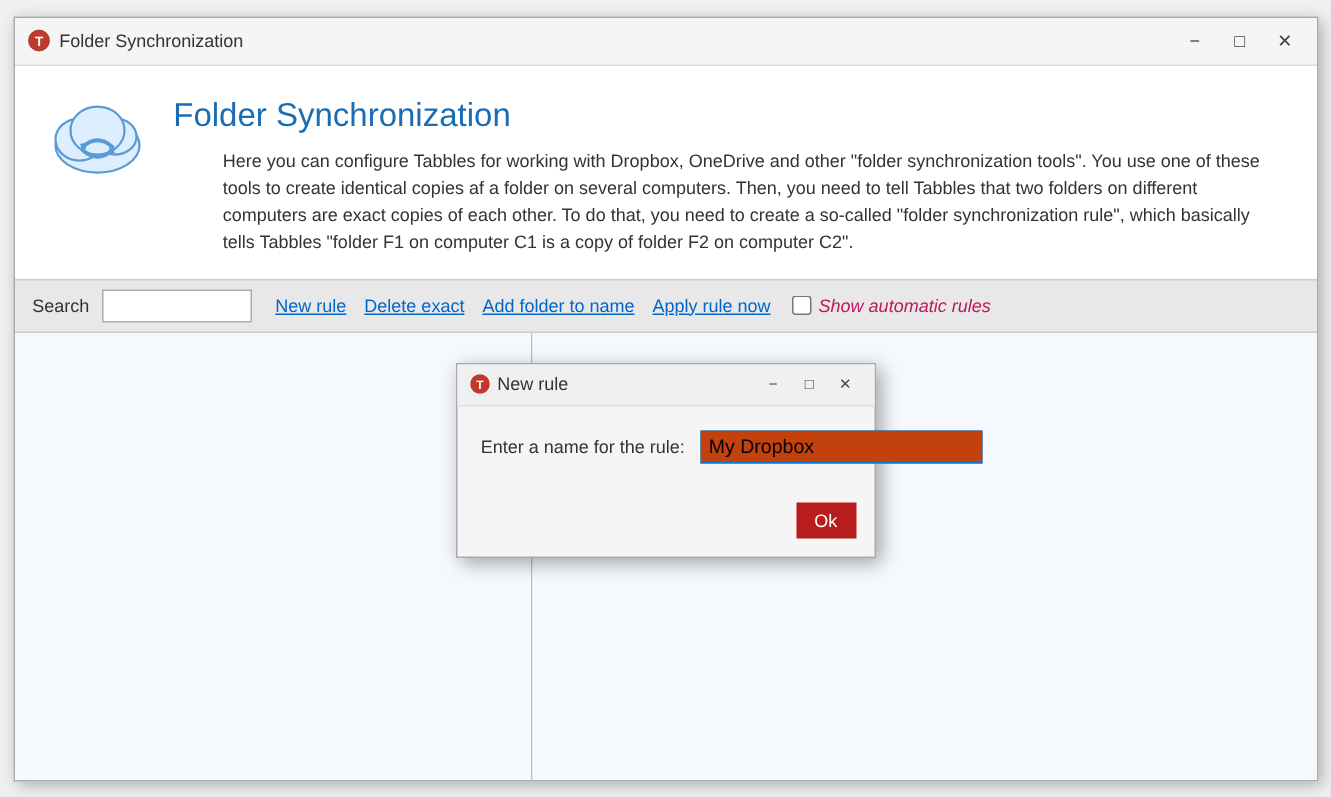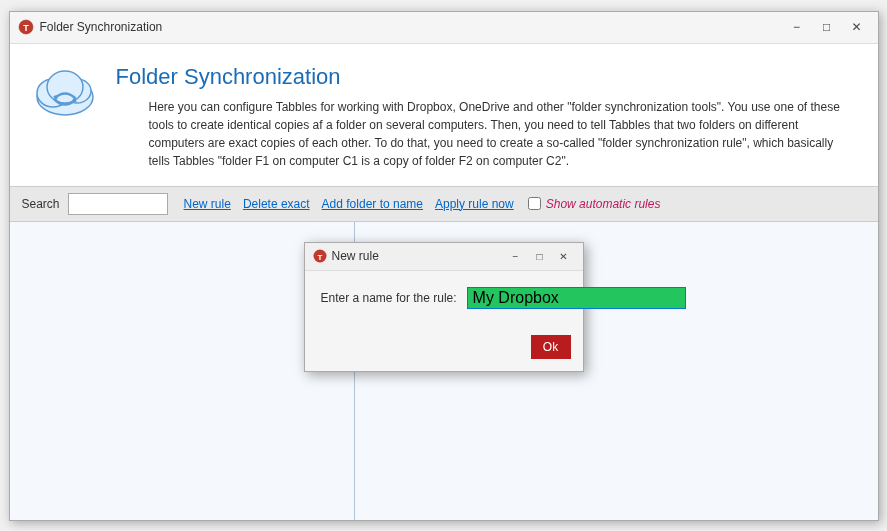--- a/index.html
+++ b/index.html
@@ -218,23 +218,23 @@
     .modal-label {
       font-size: 12px;
       color: #333;
       white-space: nowrap;
     }
     .modal-input {
       flex: 1;
       height: 22px;
       border: 1px solid #0078d7;
       padding: 0 5px;
-      font-size: 16px;
+      font-size: 13px;
       outline: none;
-      background: #22c55e;
+      background: #c2410c;
     }
     .modal-footer {
       display: flex;
       justify-content: flex-end;
       padding: 0 12px 12px 12px;
     }
     .modal-ok-btn {
       width: 40px;
       height: 24px;
       background: #b91c1c;

